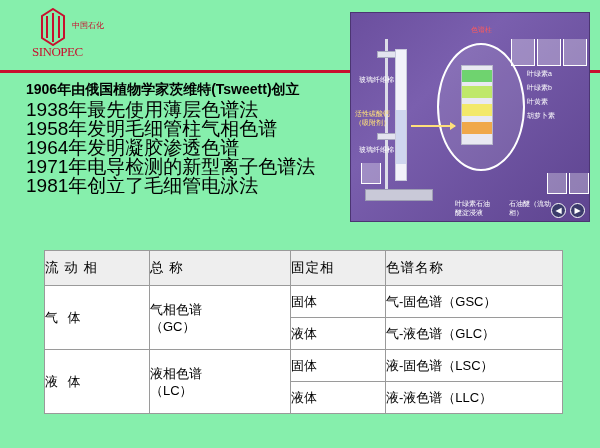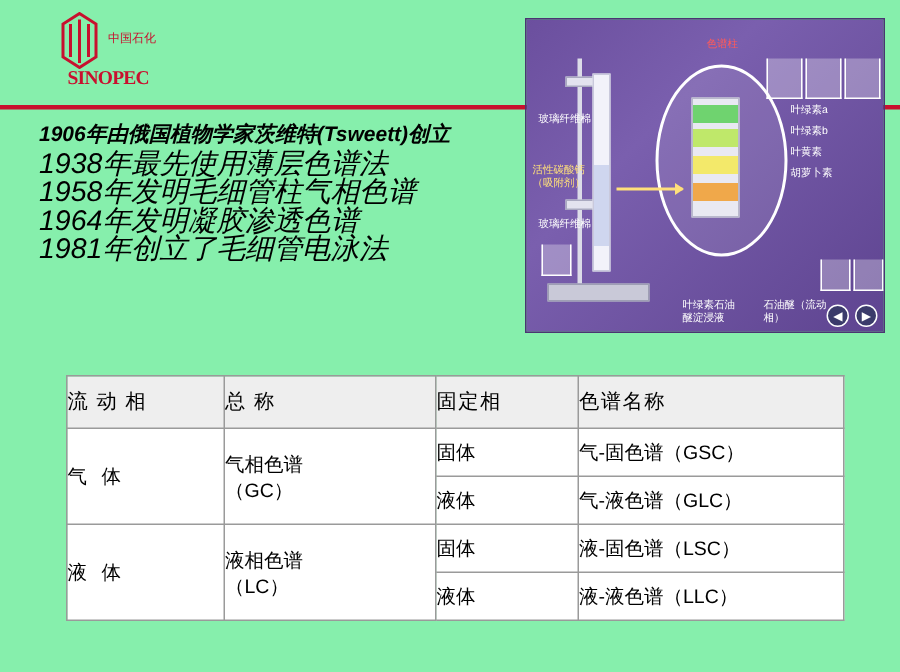--- a/index.html
+++ b/index.html
@@ -34,25 +34,24 @@
     left: 6px;
     top: 0px;
     width: 34px;
     height: 38px;
   }
   .logo-text {
     position: absolute;
     left: 2px;
     top: 36px;
     font-size: 13px;
-    font-weight: bold;
+    font-weight: normal;
     color: #c8102e;
     letter-spacing: -0.5px;
     font-family: "Liberation Serif", serif;
-    margin-left: 13px;
   }
   .logo-cn {
     position: absolute;
     left: 42px;
     top: 12px;
     font-size: 8px;
     color: #c8102e;
     letter-spacing: 0px;
   }
 
@@ -65,21 +64,20 @@
     height: 3px;
     background: #c8102e;
   }
 
   
   .timeline {
     position: absolute;
     left: 26px;
     top: 80px;
     width: 320px;
-    font-style: italic;
   }
   .timeline-line {
     font-size: 19px;
     color: #000000;
     line-height: 19px;
     white-space: nowrap;
   }
   .timeline-line.first {
     font-weight: bold;
     font-size: 14px;
@@ -271,20 +269,21 @@
     <div class="logo-text">SINOPEC</div>
   </div>
 
   <div class="red-rule"></div>
 
   <div class="timeline">
     <div class="timeline-line first">1906年由俄国植物学家茨维特(Tsweett)创立</div>
     <div class="timeline-line">1938年最先使用薄层色谱法</div>
     <div class="timeline-line">1958年发明毛细管柱气相色谱</div>
     <div class="timeline-line">1964年发明凝胶渗透色谱</div>
+    <div class="timeline-line">1971年电导检测的新型离子色谱法</div>
     <div class="timeline-line">1981年创立了毛细管电泳法</div>
   </div>
 
   <div class="figure">
 
     <div class="fig-stand"></div>
     <div class="fig-clamp" style="left:26px; top:38px; width:20px; height:5px;"></div>
     <div class="fig-clamp" style="left:26px; top:120px; width:20px; height:5px;"></div>
 
     <div class="fig-tube">

